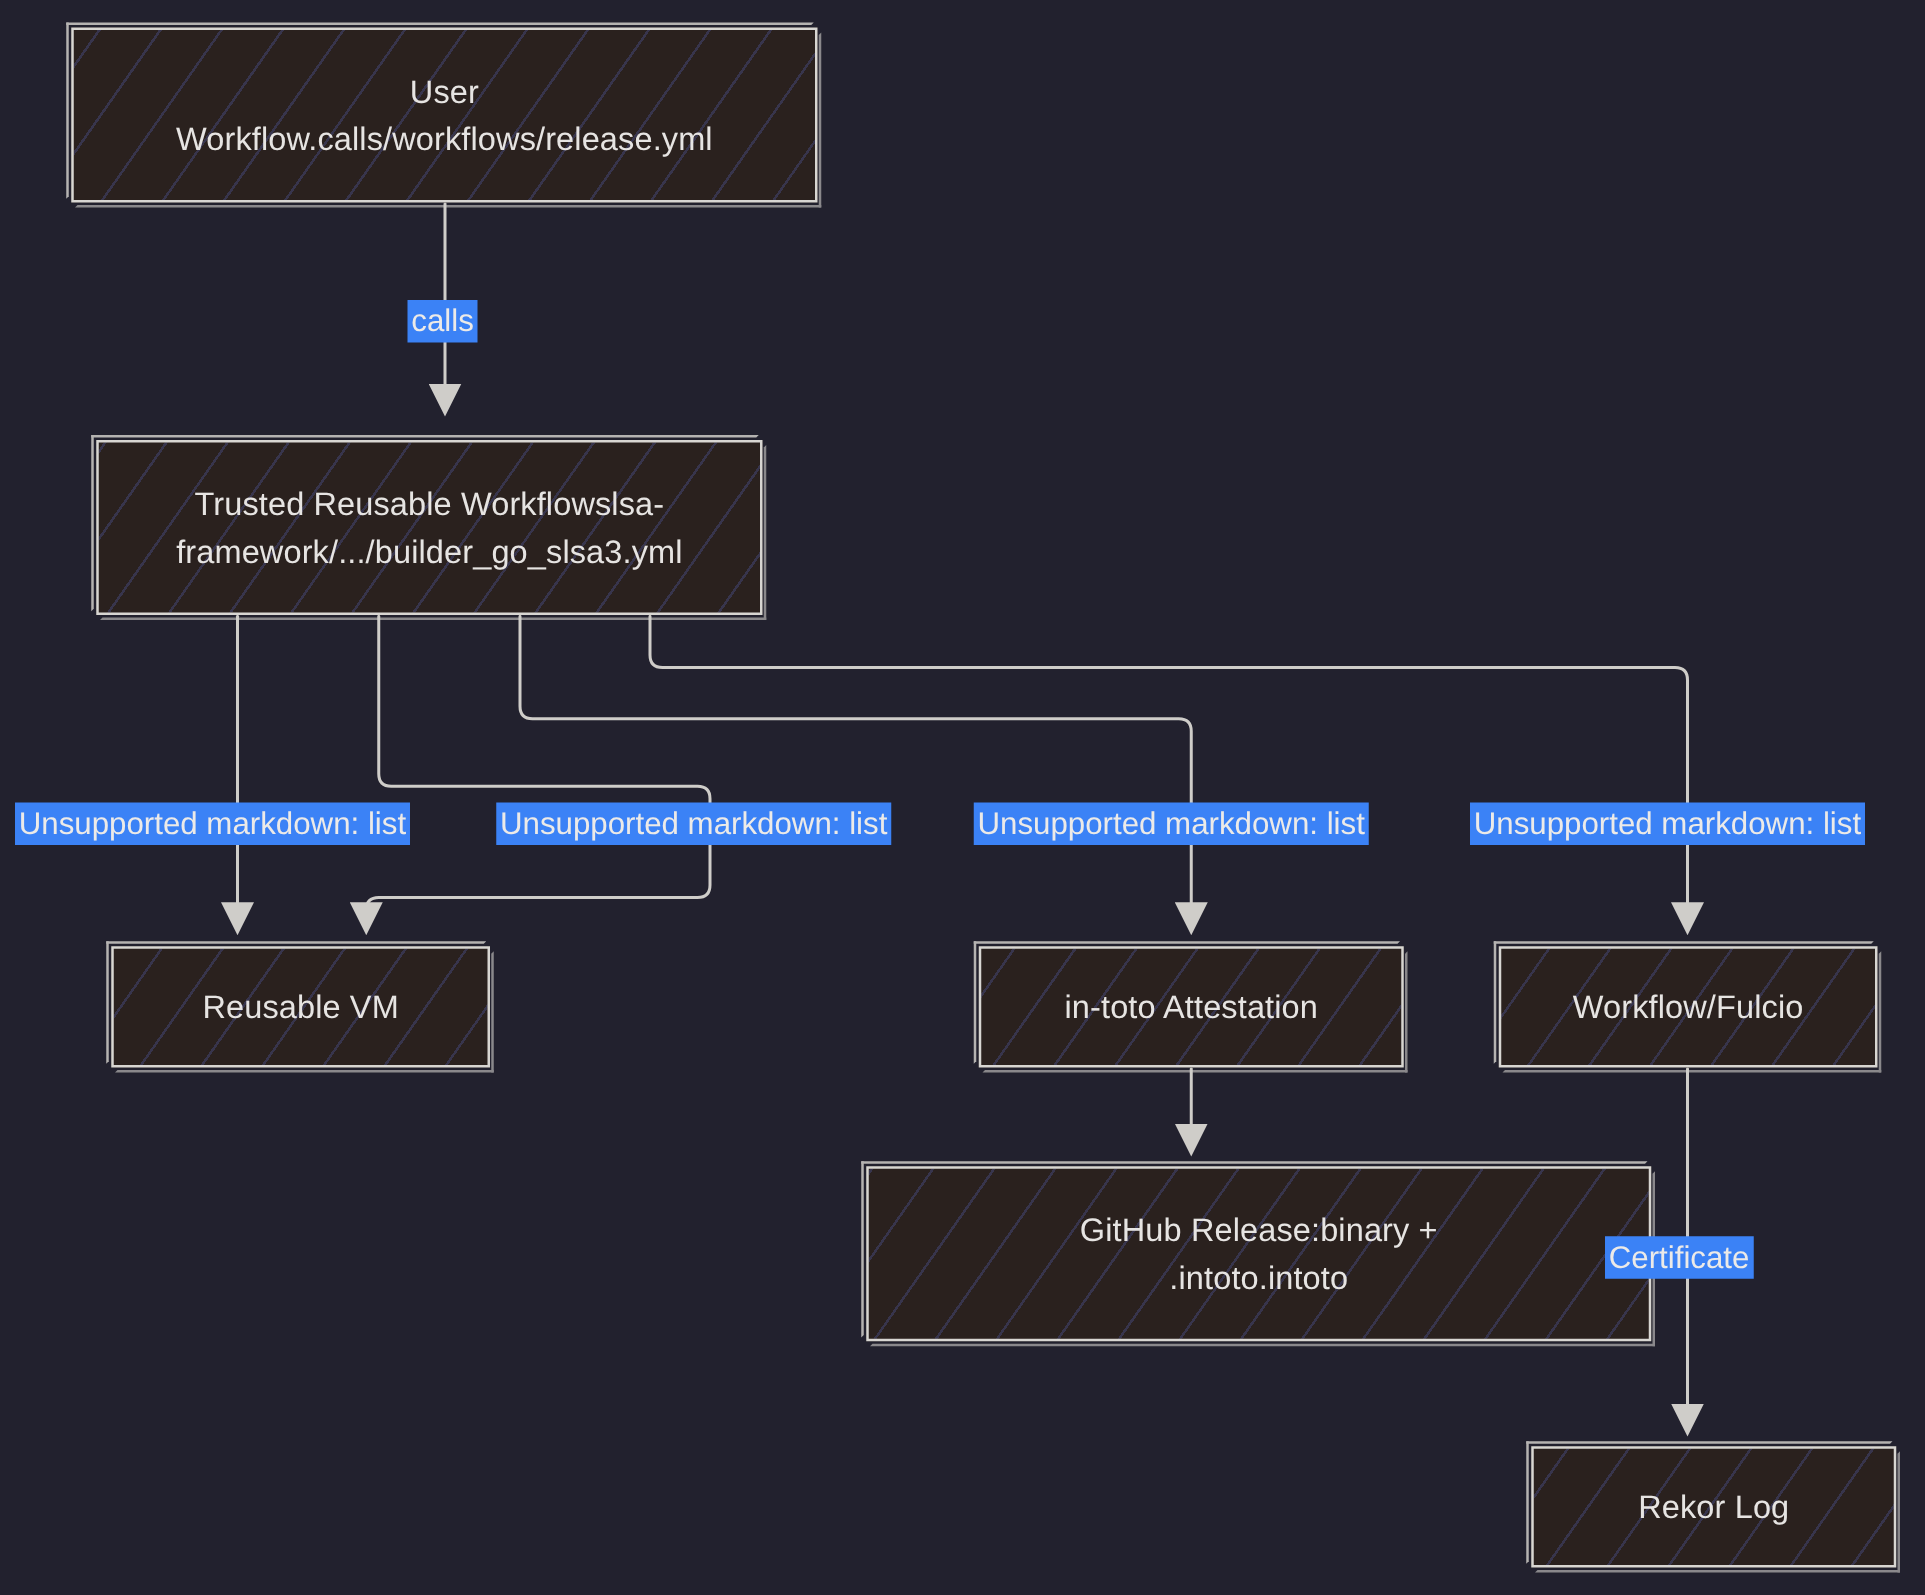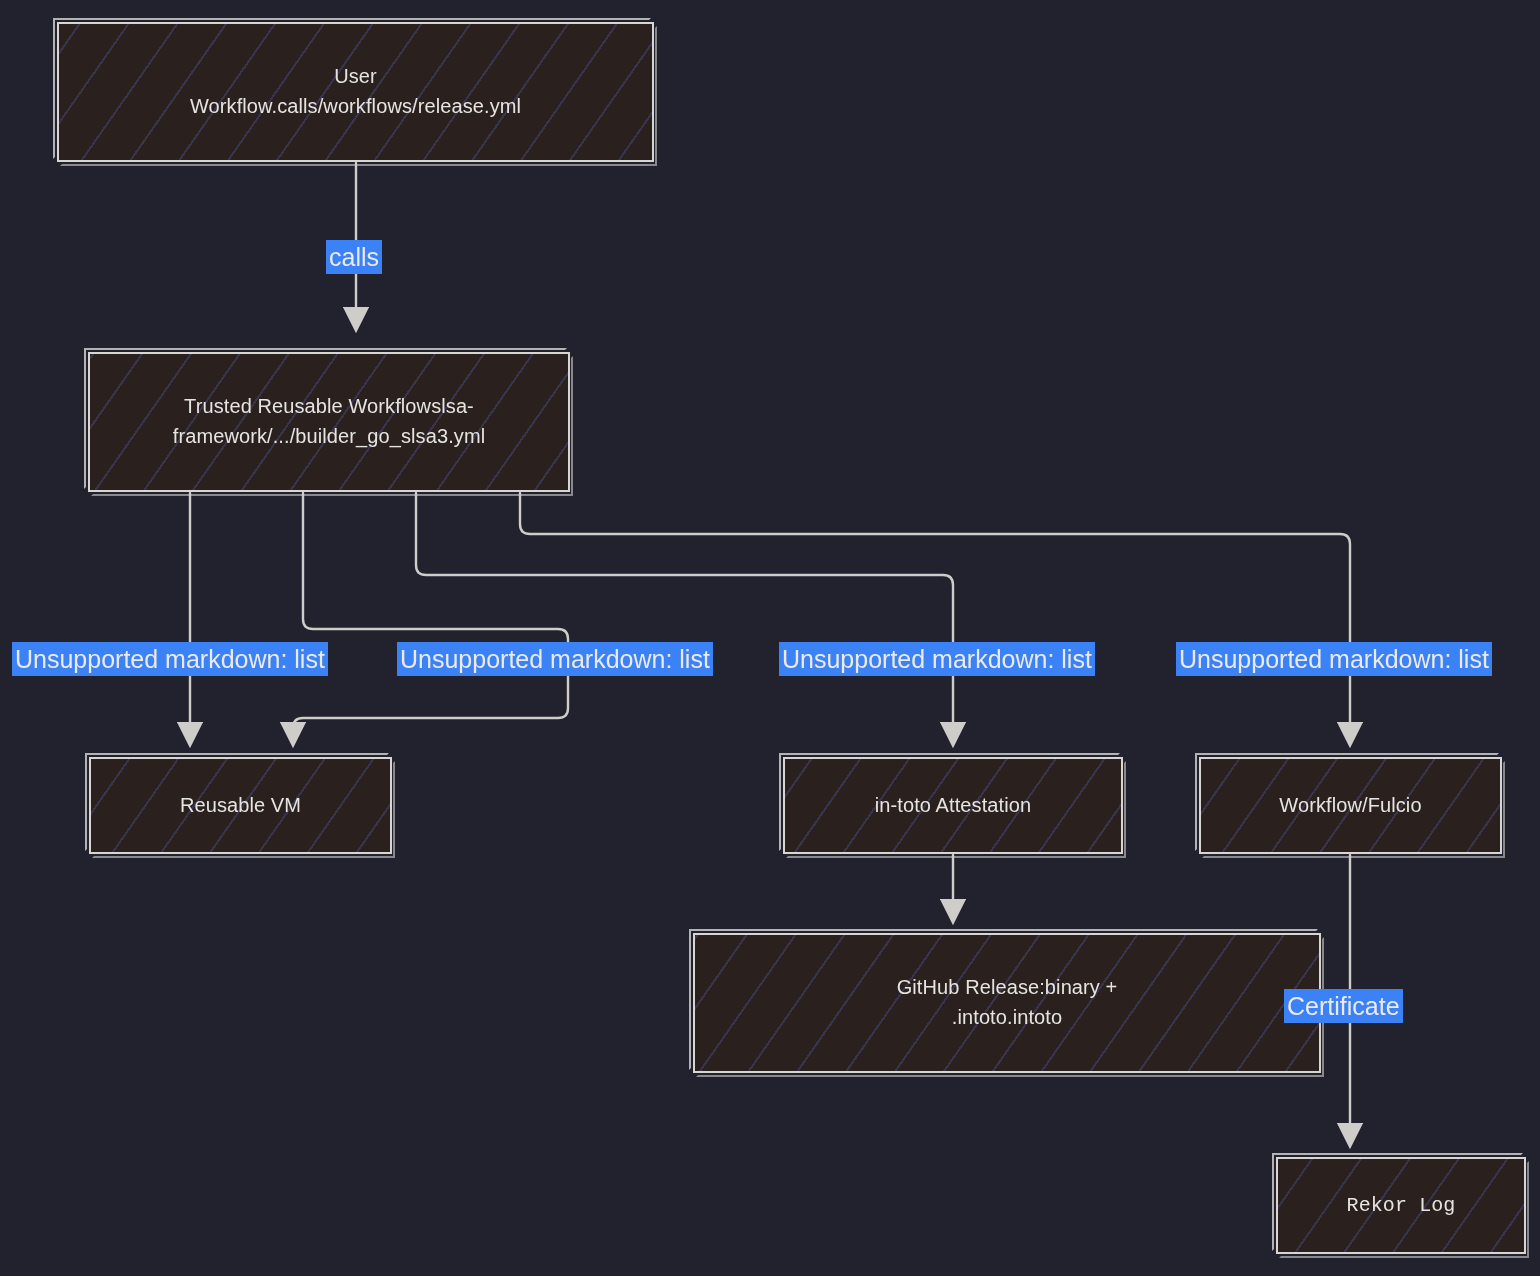--- a/index.html
+++ b/index.html
@@ -24,21 +24,21 @@
   }
   
   .node {
     position: absolute;
     box-sizing: border-box;
     display: flex;
     align-items: center;
     justify-content: center;
     text-align: center;
     color: #e6e4e2;
-    font-size: 20px;
+    font-size: 26px;
     line-height: 1.48;
     letter-spacing: .1px;
     background-color: #2a211e;
     background-image:
       repeating-linear-gradient(
         -55deg,
         rgba(70,76,135,0.00) 0px,
         rgba(70,76,135,0.00) 26px,
         rgba(74,80,140,0.42) 26px,
         rgba(74,80,140,0.42) 28px,
@@ -114,21 +114,21 @@
     </g>
   </svg>
 
   <div class="node" style="left:57px; top:22px; width:597px; height:140px;">
     <div class="label">
       <span class="ln">User</span>
       <span class="ln">Workflow.calls/workflows/release.yml</span>
     </div>
   </div>
 
-  <div class="node" style="left:77px; top:352px; width:482px; height:140px;margin-left:11px;">
+  <div class="node" style="left:77px; top:352px; width:533px; height:140px;">
     <div class="label">
       <span class="ln">Trusted Reusable Workflowslsa-</span>
       <span class="ln">framework/.../builder_go_slsa3.yml</span>
     </div>
   </div>
 
   <div class="node" style="left:89px; top:757px; width:303px; height:97px;">
     <div class="label">
       <span class="ln">Reusable VM</span>
     </div>
@@ -146,21 +146,21 @@
     </div>
   </div>
 
   <div class="node" style="left:693px; top:933px; width:628px; height:140px;">
     <div class="label">
       <span class="ln">GitHub Release:binary +</span>
       <span class="ln">.intoto.intoto</span>
     </div>
   </div>
 
-  <div class="node" style="left:1276px; top:1157px; width:250px; height:97px;font-family:Liberation Mono, monospace;">
+  <div class="node" style="left:1225px; top:1157px; width:292px; height:97px;">
     <div class="label">
       <span class="ln">Rekor Log</span>
     </div>
   </div>
 
   <div class="edge-label" style="left:326px; top:240px;">calls</div>
 
   <div class="edge-label" style="left:12px; top:642px;">Unsupported markdown: list</div>
 
   <div class="edge-label" style="left:397px; top:642px;">Unsupported markdown: list</div>

